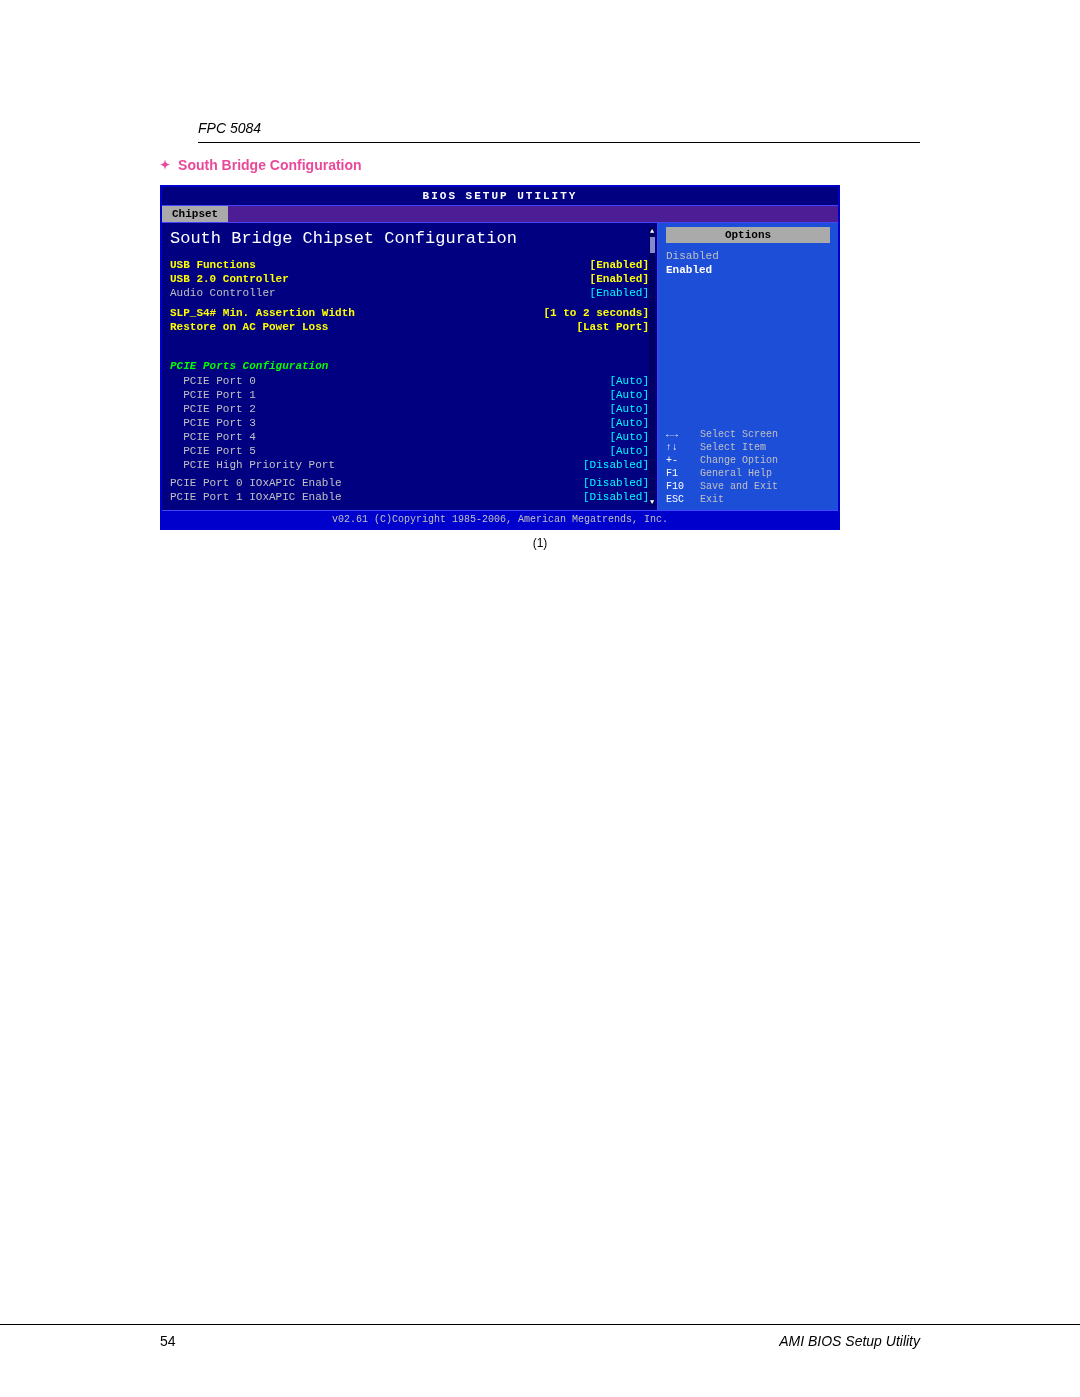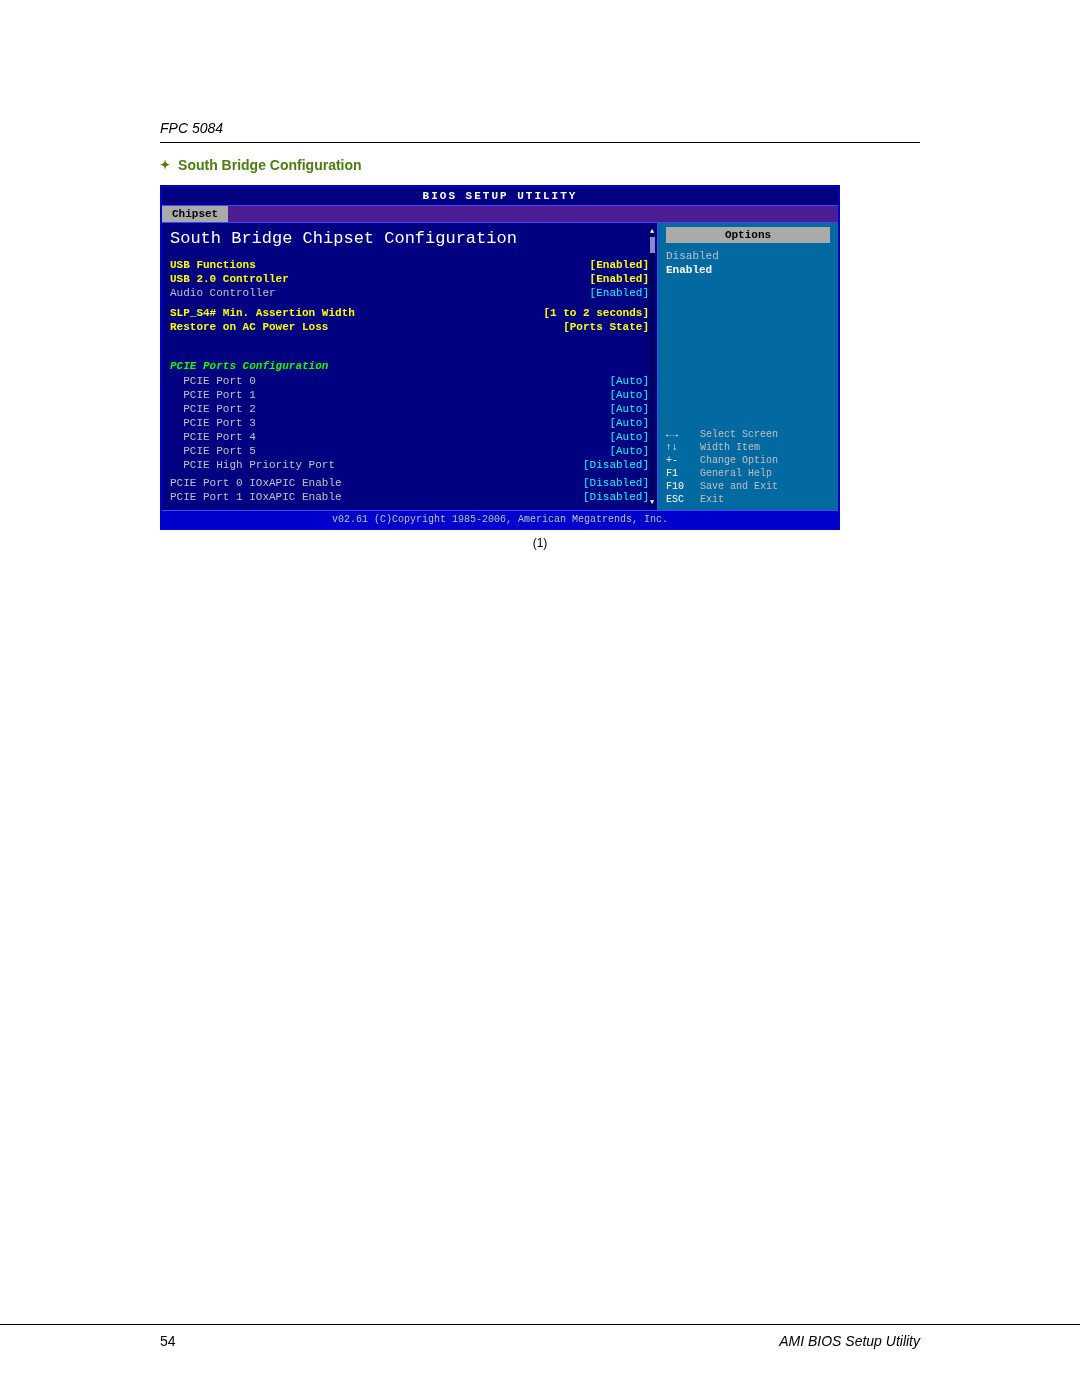--- a/index.html
+++ b/index.html
@@ -16,26 +16,27 @@
     }
 
     .fpc-title {
       font-family: Arial, sans-serif;
       font-style: italic;
       font-size: 14px;
       color: #000;
       margin-bottom: 4px;
       padding-bottom: 6px;
       border-bottom: 1px solid #000;
+      margin-left: 38px;
     }
 
     .section-heading {
       font-size: 14px;
       font-weight: bold;
-      color: #4d7c0f;
+      color: #ec4899;
       margin: 14px 0 12px 0;
       display: flex;
       align-items: center;
       gap: 8px;
     }
 
     .section-heading::before {
       content: "✦";
       font-size: 12px;
     }
@@ -132,21 +133,21 @@
       color: #00ff00;
       font-size: 11px;
       font-weight: bold;
       margin-top: 22px;
       margin-bottom: 2px;
       font-style: italic;
     }
 
     .bios-sidebar {
       width: 180px;
-      background: #0369a1;
+      background: #1d4ed8;
       padding: 4px 8px;
       display: flex;
       flex-direction: column;
     }
 
     .bios-options-title {
       background: #aaaaaa;
       color: #000000;
       font-weight: bold;
       text-align: center;
@@ -261,21 +262,21 @@
         </div>
 
         <div style="height:6px;"></div>
 
         <div class="bios-row highlighted">
           <span class="label">SLP_S4# Min. Assertion Width</span>
           <span class="value">[1 to 2 seconds]</span>
         </div>
         <div class="bios-row highlighted">
           <span class="label">Restore on AC Power Loss</span>
-          <span class="value">[Ports State]</span>
+          <span class="value">[Last Port]</span>
         </div>
 
         <div style="height:4px;"></div>
         <div class="bios-group-header">PCIE Ports Configuration</div>
 
         <div class="bios-row">
           <span class="label">&nbsp;&nbsp;PCIE Port 0</span>
           <span class="value">[Auto]</span>
         </div>
         <div class="bios-row">
@@ -326,21 +327,21 @@
         <div class="bios-option-item">Disabled</div>
         <div class="bios-option-item selected">Enabled</div>
 
         <div class="bios-help">
           <div class="bios-help-row">
             <span class="bios-help-key">←→</span>
             <span>Select Screen</span>
           </div>
           <div class="bios-help-row">
             <span class="bios-help-key">↑↓</span>
-            <span>Width Item</span>
+            <span>Select Item</span>
           </div>
           <div class="bios-help-row">
             <span class="bios-help-key">+-</span>
             <span>Change Option</span>
           </div>
           <div class="bios-help-row">
             <span class="bios-help-key">F1</span>
             <span>General Help</span>
           </div>
           <div class="bios-help-row">

